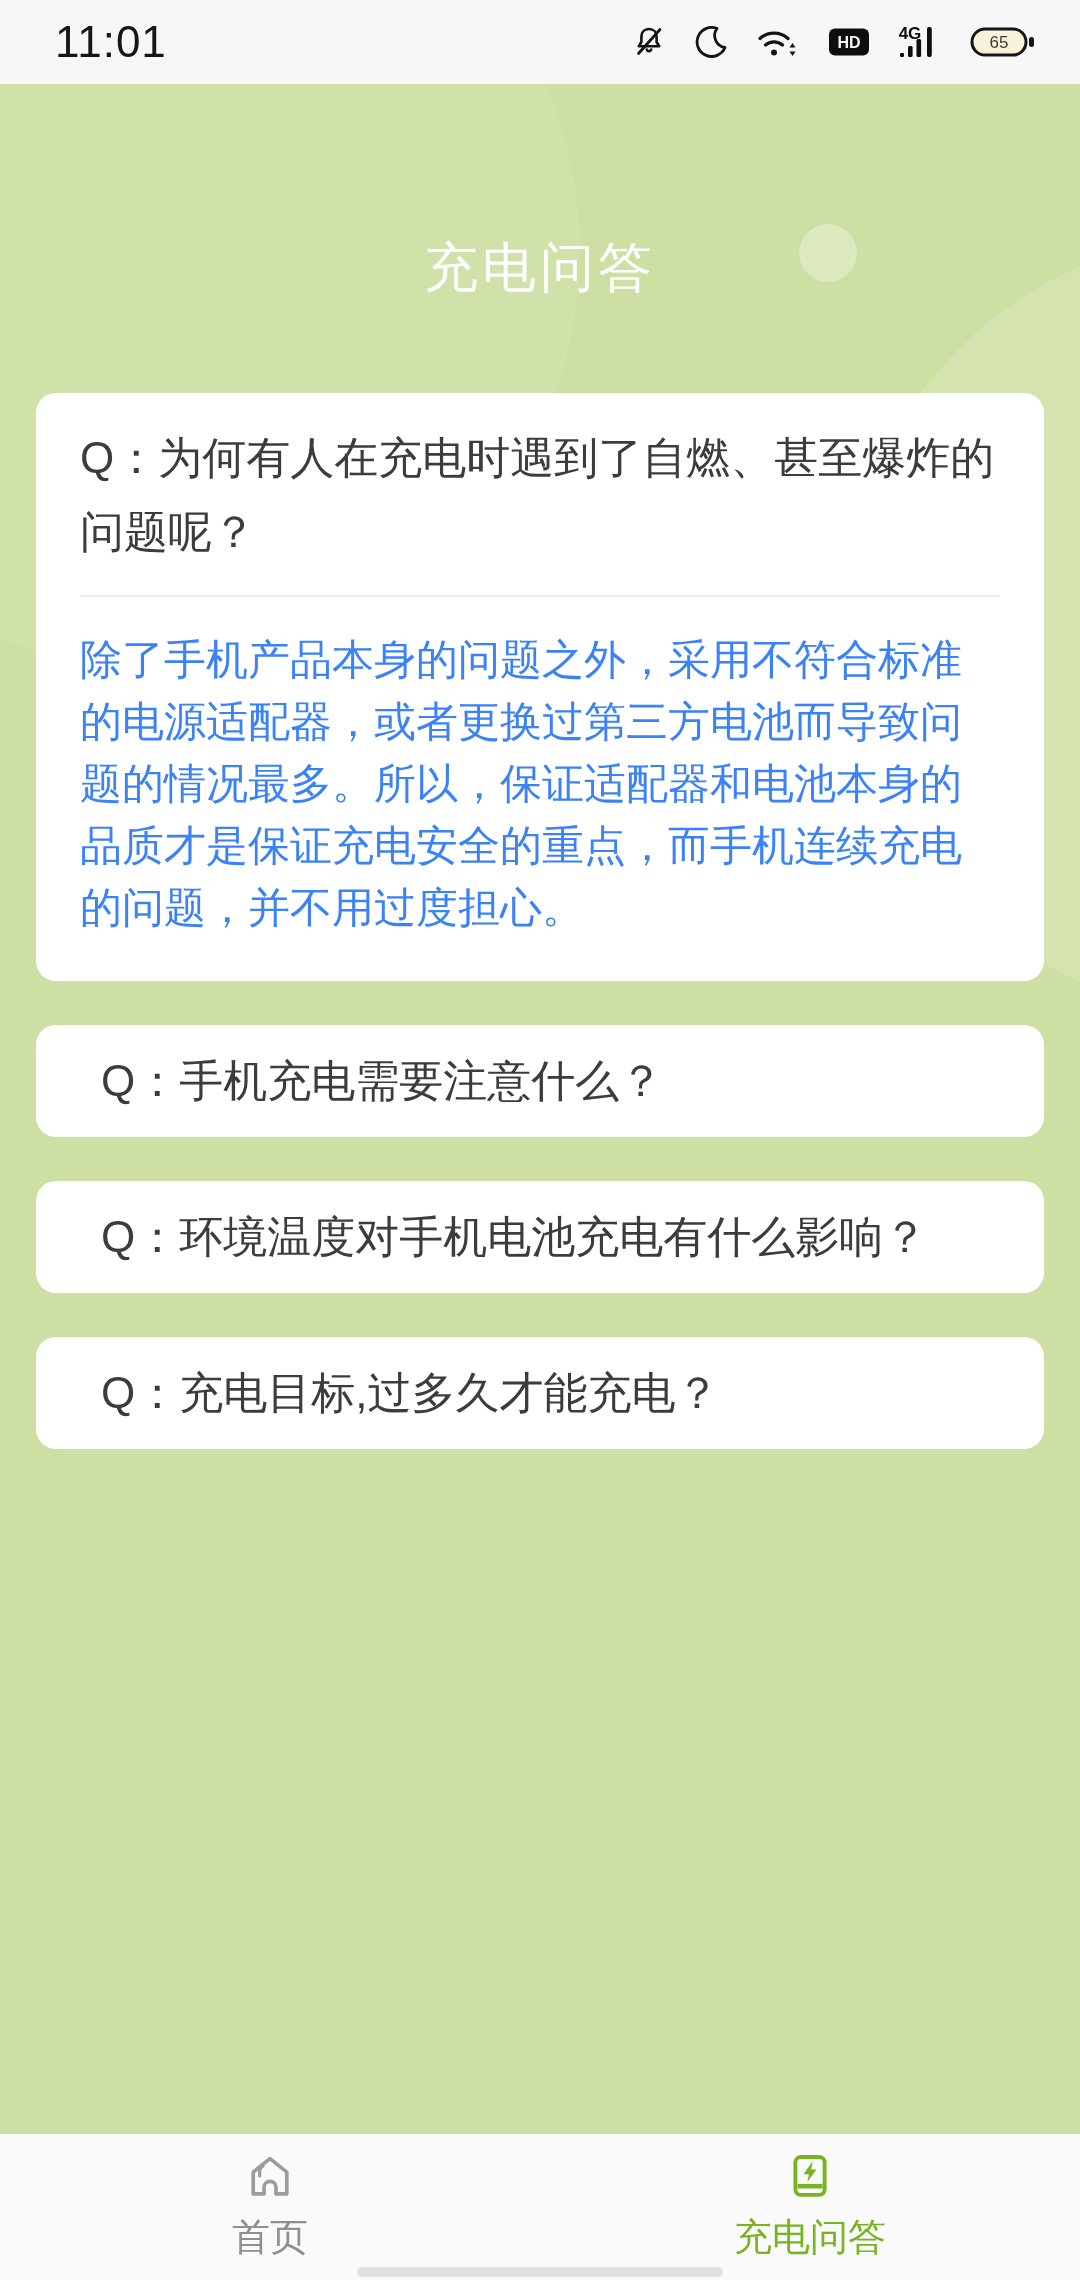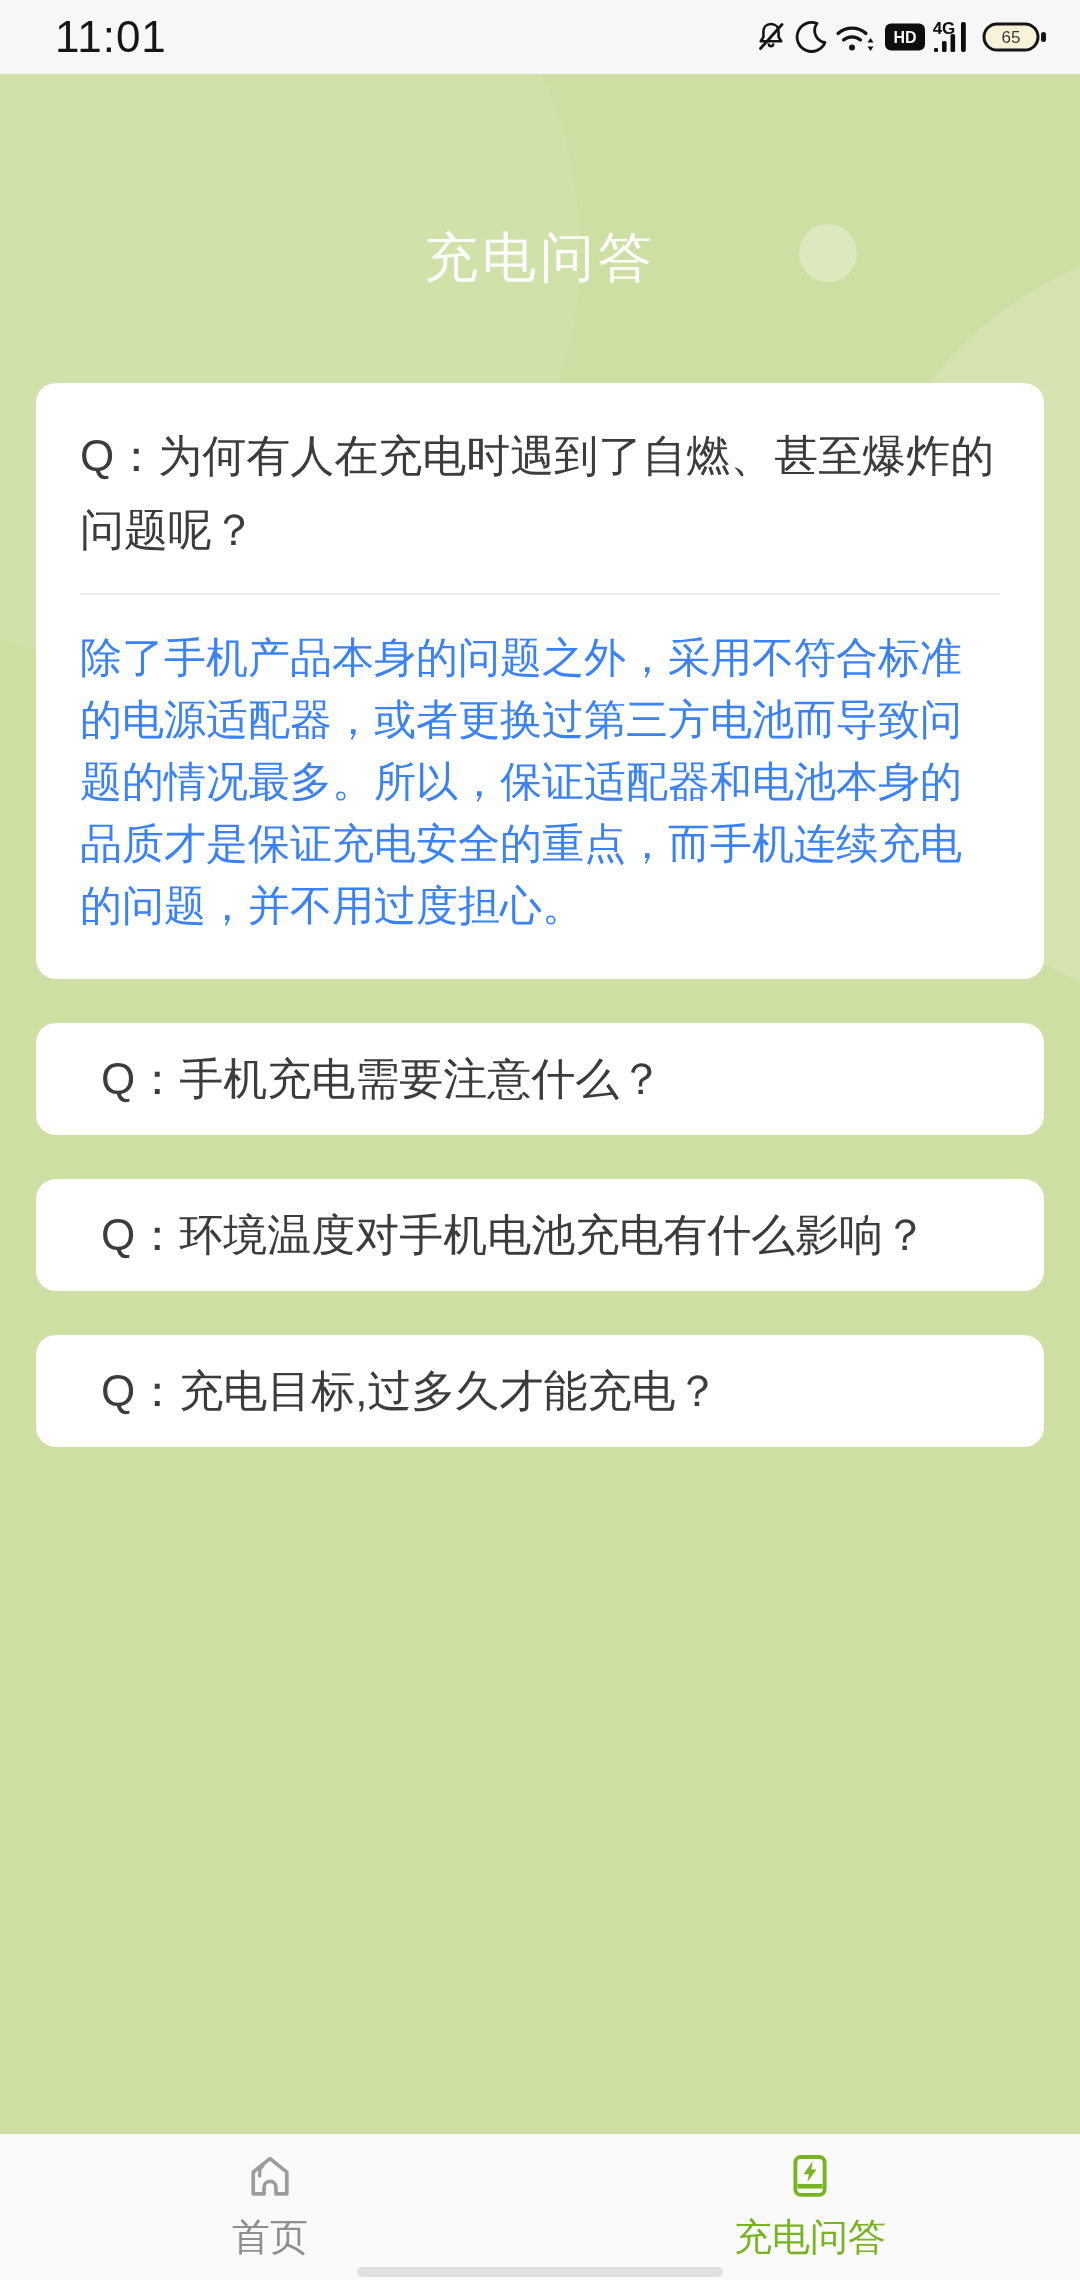--- a/index.html
+++ b/index.html
@@ -6,26 +6,26 @@
   body {
     width:1080px; height:2280px;
     position:relative; overflow:hidden;
     background:#cddfa2;
     font-family:"Liberation Sans", sans-serif;
   }
 
   
   .status-bar {
     position:relative; z-index:8;
-    height:74px; background:#f7f7f8;
+    height:84px; background:#f7f7f8;
     display:flex; align-items:center; justify-content:space-between;
-    padding:0 32px 0 55px; box-sizing:border-box;
+    padding:0 44px 0 55px; box-sizing:border-box;
   }
   .sb-time { font-size:44px; color:#161616; letter-spacing:1px; }
-  .sb-icons { display:flex; align-items:center; gap:5px; }
+  .sb-icons { display:flex; align-items:center; gap:27px; }
   .sb-icons svg { display:block; }
 
   
   .decor { position:absolute; border-radius:50%; z-index:0; }
   .decor-small  { left:799px; top:224px; width:58px;  height:58px;  background:rgba(255,255,255,.30); }
   .decor-large  { left:845px; top:234px; width:780px; height:780px; background:rgba(255,255,255,.15); }
   .decor-corner { left:-260px; top:-170px; width:840px; height:840px; background:rgba(255,255,255,.08); }
 
   
   .app-title {
@@ -35,21 +35,21 @@
   }
 
   
   .faq-list { position:relative; z-index:2; margin:88px 36px 0; }
   .card {
     background:#ffffff; border-radius:20px;
     padding:32px 65px; margin-bottom:44px;
     box-sizing:border-box; cursor:pointer;
   }
   .question { font-size:44px; color:#3c3c3c; line-height:48px; }
-  .card.expanded { padding:36px 44px 42px; }
+  .card.expanded { padding:28px 44px 42px; }
   .card.expanded .question { line-height:74px; }
   .divider { height:2px; background:#ededed; margin-top:26px; }
   .answer { margin-top:32px; font-size:42px; line-height:62px; color:#3b82f6; }
 
   
   .tabbar {
     position:absolute; left:0; bottom:0; z-index:8;
     width:1080px; height:146px; background:#fafafa;
     display:flex;
   }

